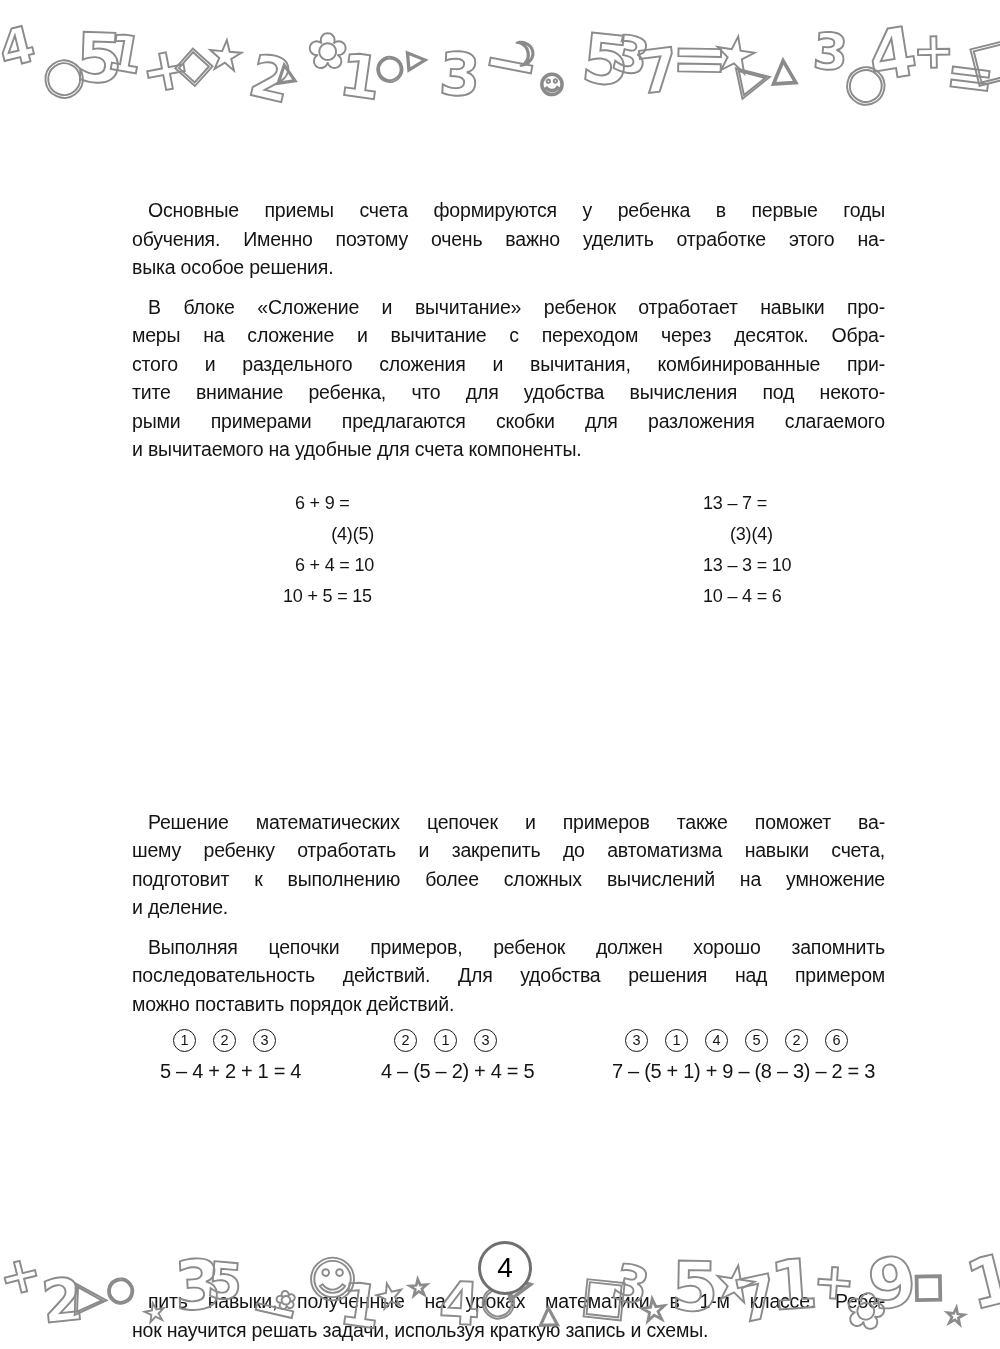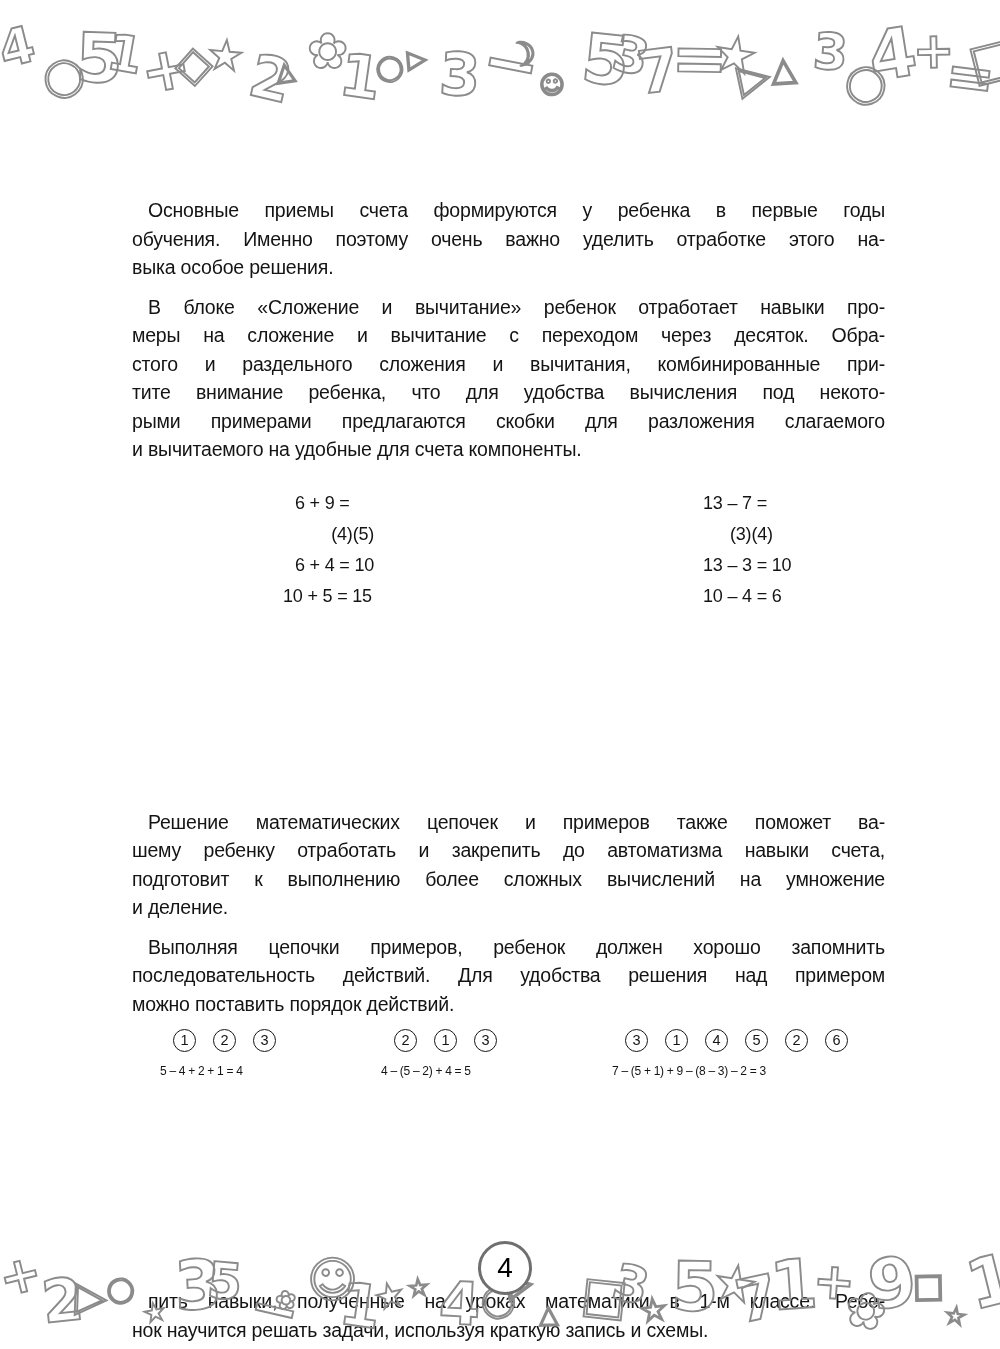--- a/index.html
+++ b/index.html
@@ -53,21 +53,21 @@
   .wright .wline:nth-child(2){margin-left:27px;}
   
   .chains{position:relative;height:62px;margin:8px 0 28px 0;}
   .chain-col{position:absolute;top:0;}
   .chain-col .circles{display:flex;gap:17px;padding-left:13px;margin-bottom:7px;}
   .circ{
     width:23px;height:23px;border:1.6px solid #161616;border-radius:50%;
     box-sizing:border-box;display:flex;align-items:center;justify-content:center;
     font-size:14.5px;line-height:1;letter-spacing:0;
   }
-  .expr{font-size:12px;line-height:24px;white-space:nowrap;letter-spacing:-0.3px;}
+  .expr{font-size:20px;line-height:24px;white-space:nowrap;letter-spacing:-0.3px;}
 </style>
 </head>
 <body>
 
 <svg id="top-border" class="border-svg" viewBox="0 0 1000 120" xmlns="http://www.w3.org/2000/svg">
     <text x="4" y="68" transform="rotate(-14 4 68)" class="doodle" style="font-size: 50px;">4</text>
     <text x="44.333333333333336" y="94" transform="rotate(-6 44.333333333333336 94)" class="doodle" style="font-size: 49px;">○</text>
     <text x="74.66666666666667" y="81" transform="rotate(2 74.66666666666667 81)" class="doodle" style="font-size: 68px;">5</text>
     <text x="105" y="68" transform="rotate(10 105 68)" class="doodle" style="font-size: 50px;">1</text>
     <text x="145.33333333333334" y="94" transform="rotate(-11 145.33333333333334 94)" class="doodle" style="font-size: 59px;">+</text>

